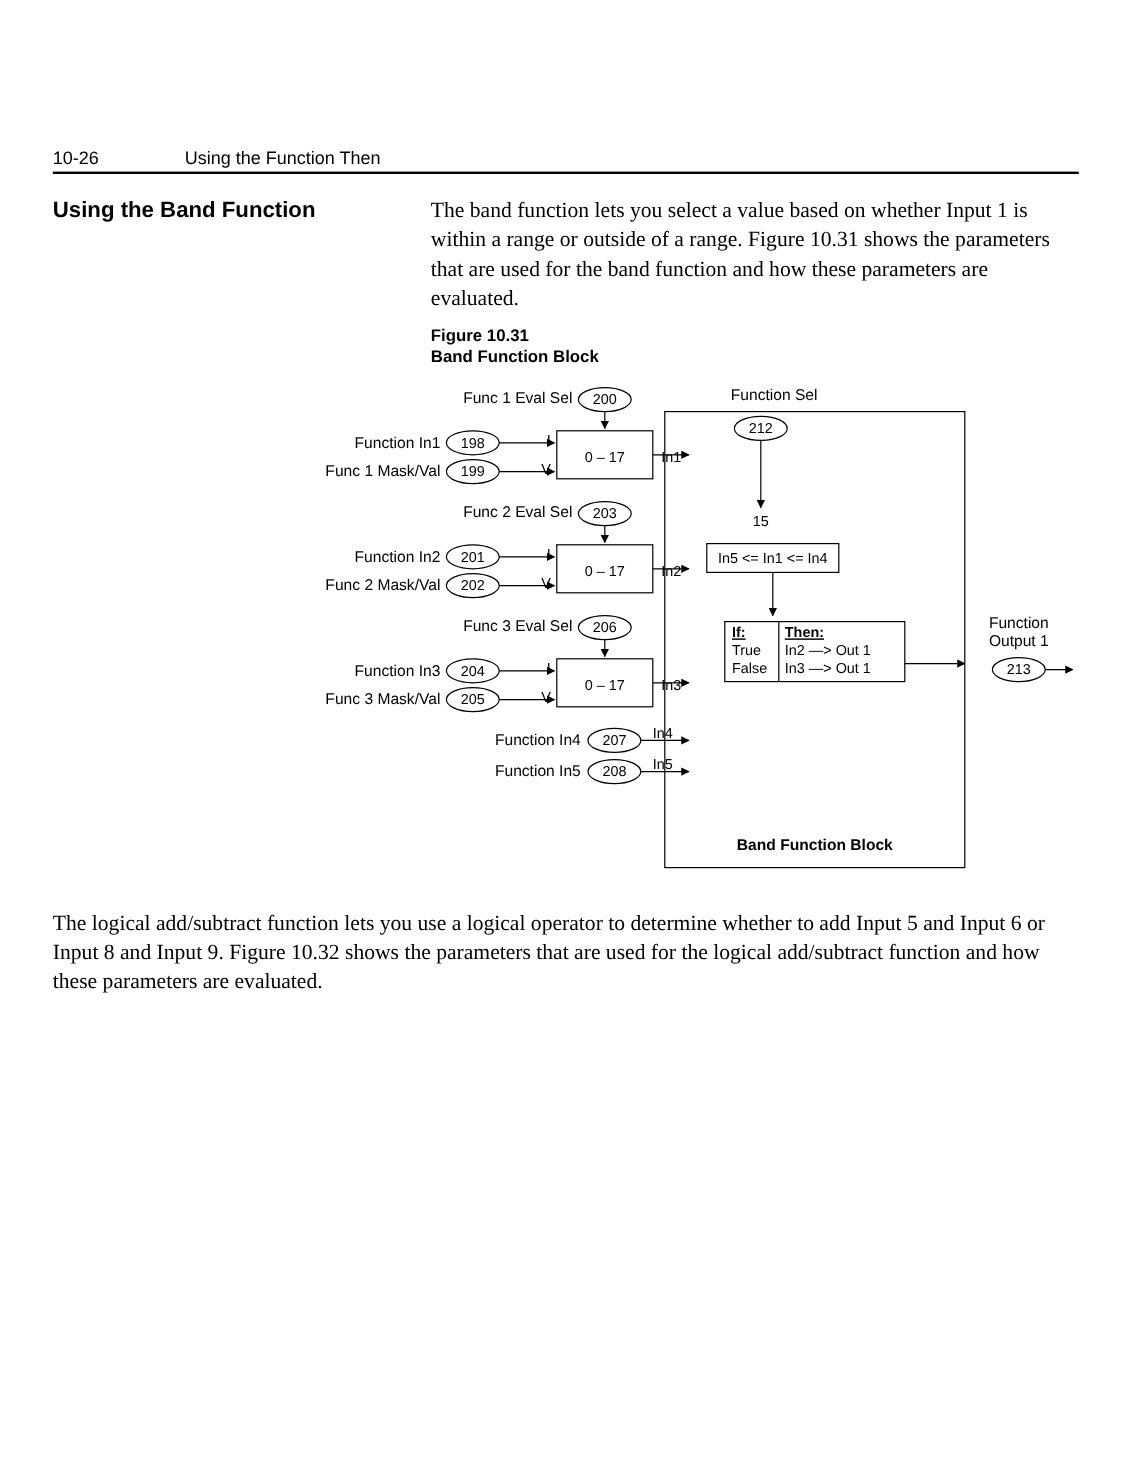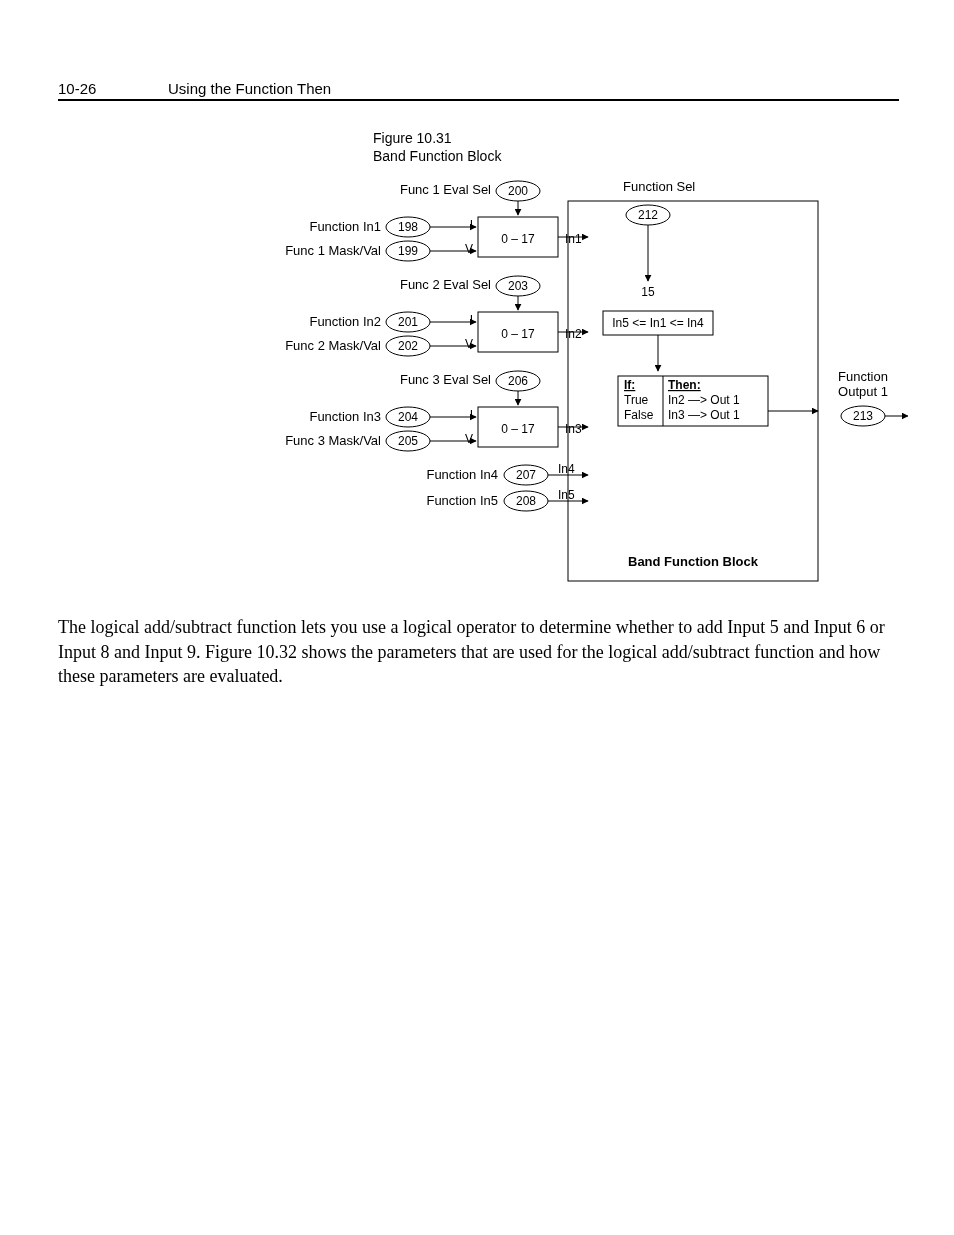--- a/index.html
+++ b/index.html
@@ -4,23 +4,24 @@
 <style>
   html, body {
     margin: 0;
     padding: 0;
     background: #fff;
     font-family: Helvetica, Arial, sans-serif;
     color: #000;
     width: 954px;
   }
   .page {
-    padding: 80px 55px 40px 58px;
+    padding: 80px 55px 40px 44px;
     box-sizing: border-box;
     width: 954px;
+    margin-top: 44px;
   }
   .header-row {
     display: flex;
     align-items: baseline;
     border-bottom: 2px solid #000;
     padding-bottom: 2px;
     margin-bottom: 18px;
     font-size: 15px;
   }
   .header-left {
@@ -38,21 +39,21 @@
     line-height: 1.25;
   }
   .col-r {
     flex: 1;
     font-family: "Times New Roman", Times, serif;
     font-size: 18px;
     line-height: 1.35;
   }
   .fig-caption {
     margin-left: 315px;
-    font-weight: 400;
+    font-weight: 700;
     font-size: 14px;
     line-height: 1.3;
     margin-top: 10px;
     margin-bottom: 6px;
   }
   .diagram-wrap {
     width: 780px;
     margin-left: 60px;
     margin-bottom: 24px;
   }
@@ -66,20 +67,22 @@
 <body>
 
 <div class="page">
 
   <div class="header-row">
     <span class="header-left">10-26</span>
     <span class="header-right">Using the Function Then</span>
   </div>
 
   <div class="two-col">
+    <div class="col-l">Using the Band Function</div>
+    <div class="col-r">The band function lets you select a value based on whether Input 1 is within a range or outside of a range. Figure 10.31 shows the parameters that are used for the band function and how these parameters are evaluated.</div>
   </div>
 
   <div class="fig-caption">
     <span>Figure 10.31</span><br>
     <span>Band Function Block</span>
   </div>
 
   <div class="diagram-wrap">
     <svg viewBox="0 0 790 420" width="790" height="420">
       <defs>

